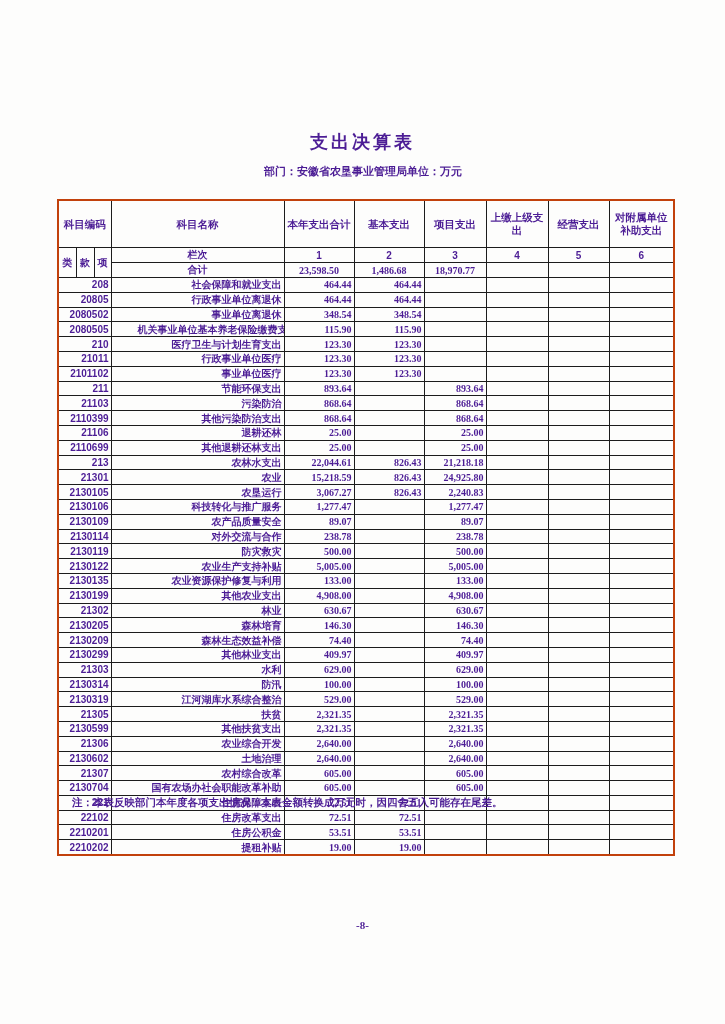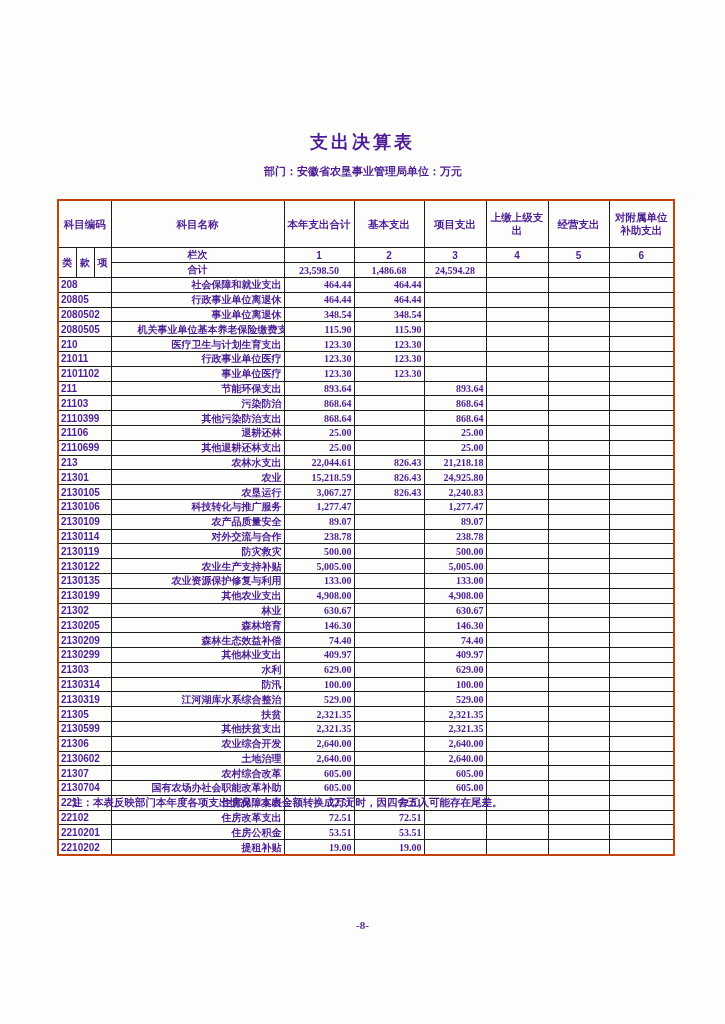--- a/index.html
+++ b/index.html
@@ -76,21 +76,21 @@
     vertical-align: middle;
   }
   thead th.subcol { font-size: 10px; }
   tbody td {
     height: 13.8px;
     font-size: 10px;
     line-height: 13px;
     white-space: nowrap;
     vertical-align: middle;
   }
-  .code-cell { text-align: left; padding-left: 3px; }
+  .code-cell { text-align: right; padding-left: 3px; }
   .name-cell { text-align: right; padding-left: 4px; }
   .name-cell.indent { padding-left: 26px; }
   .val {
     text-align: right;
     font-family: "Liberation Serif", "DejaVu Serif", serif;
     padding-right: 3px;
   }
   .note {
     position: absolute;
     top: 796px;
@@ -157,21 +157,21 @@
         <th>2</th>
         <th>3</th>
         <th>4</th>
         <th>5</th>
         <th>6</th>
       </tr>
       <tr class="hdr3">
         <th>合计</th>
         <td class="val">23,598.50</td>
         <td class="val">1,486.68</td>
-        <td class="val">24,594.28</td>
+        <td class="val">18,970.77</td>
         <td class="val"></td>
         <td class="val"></td>
         <td class="val"></td>
       </tr>
     </thead>
     <tbody>
         <tr>
           <td colspan="3" class="code-cell">208</td>
           <td class="name-cell">社会保障和就业支出</td>
           <td class="val">464.44</td>

